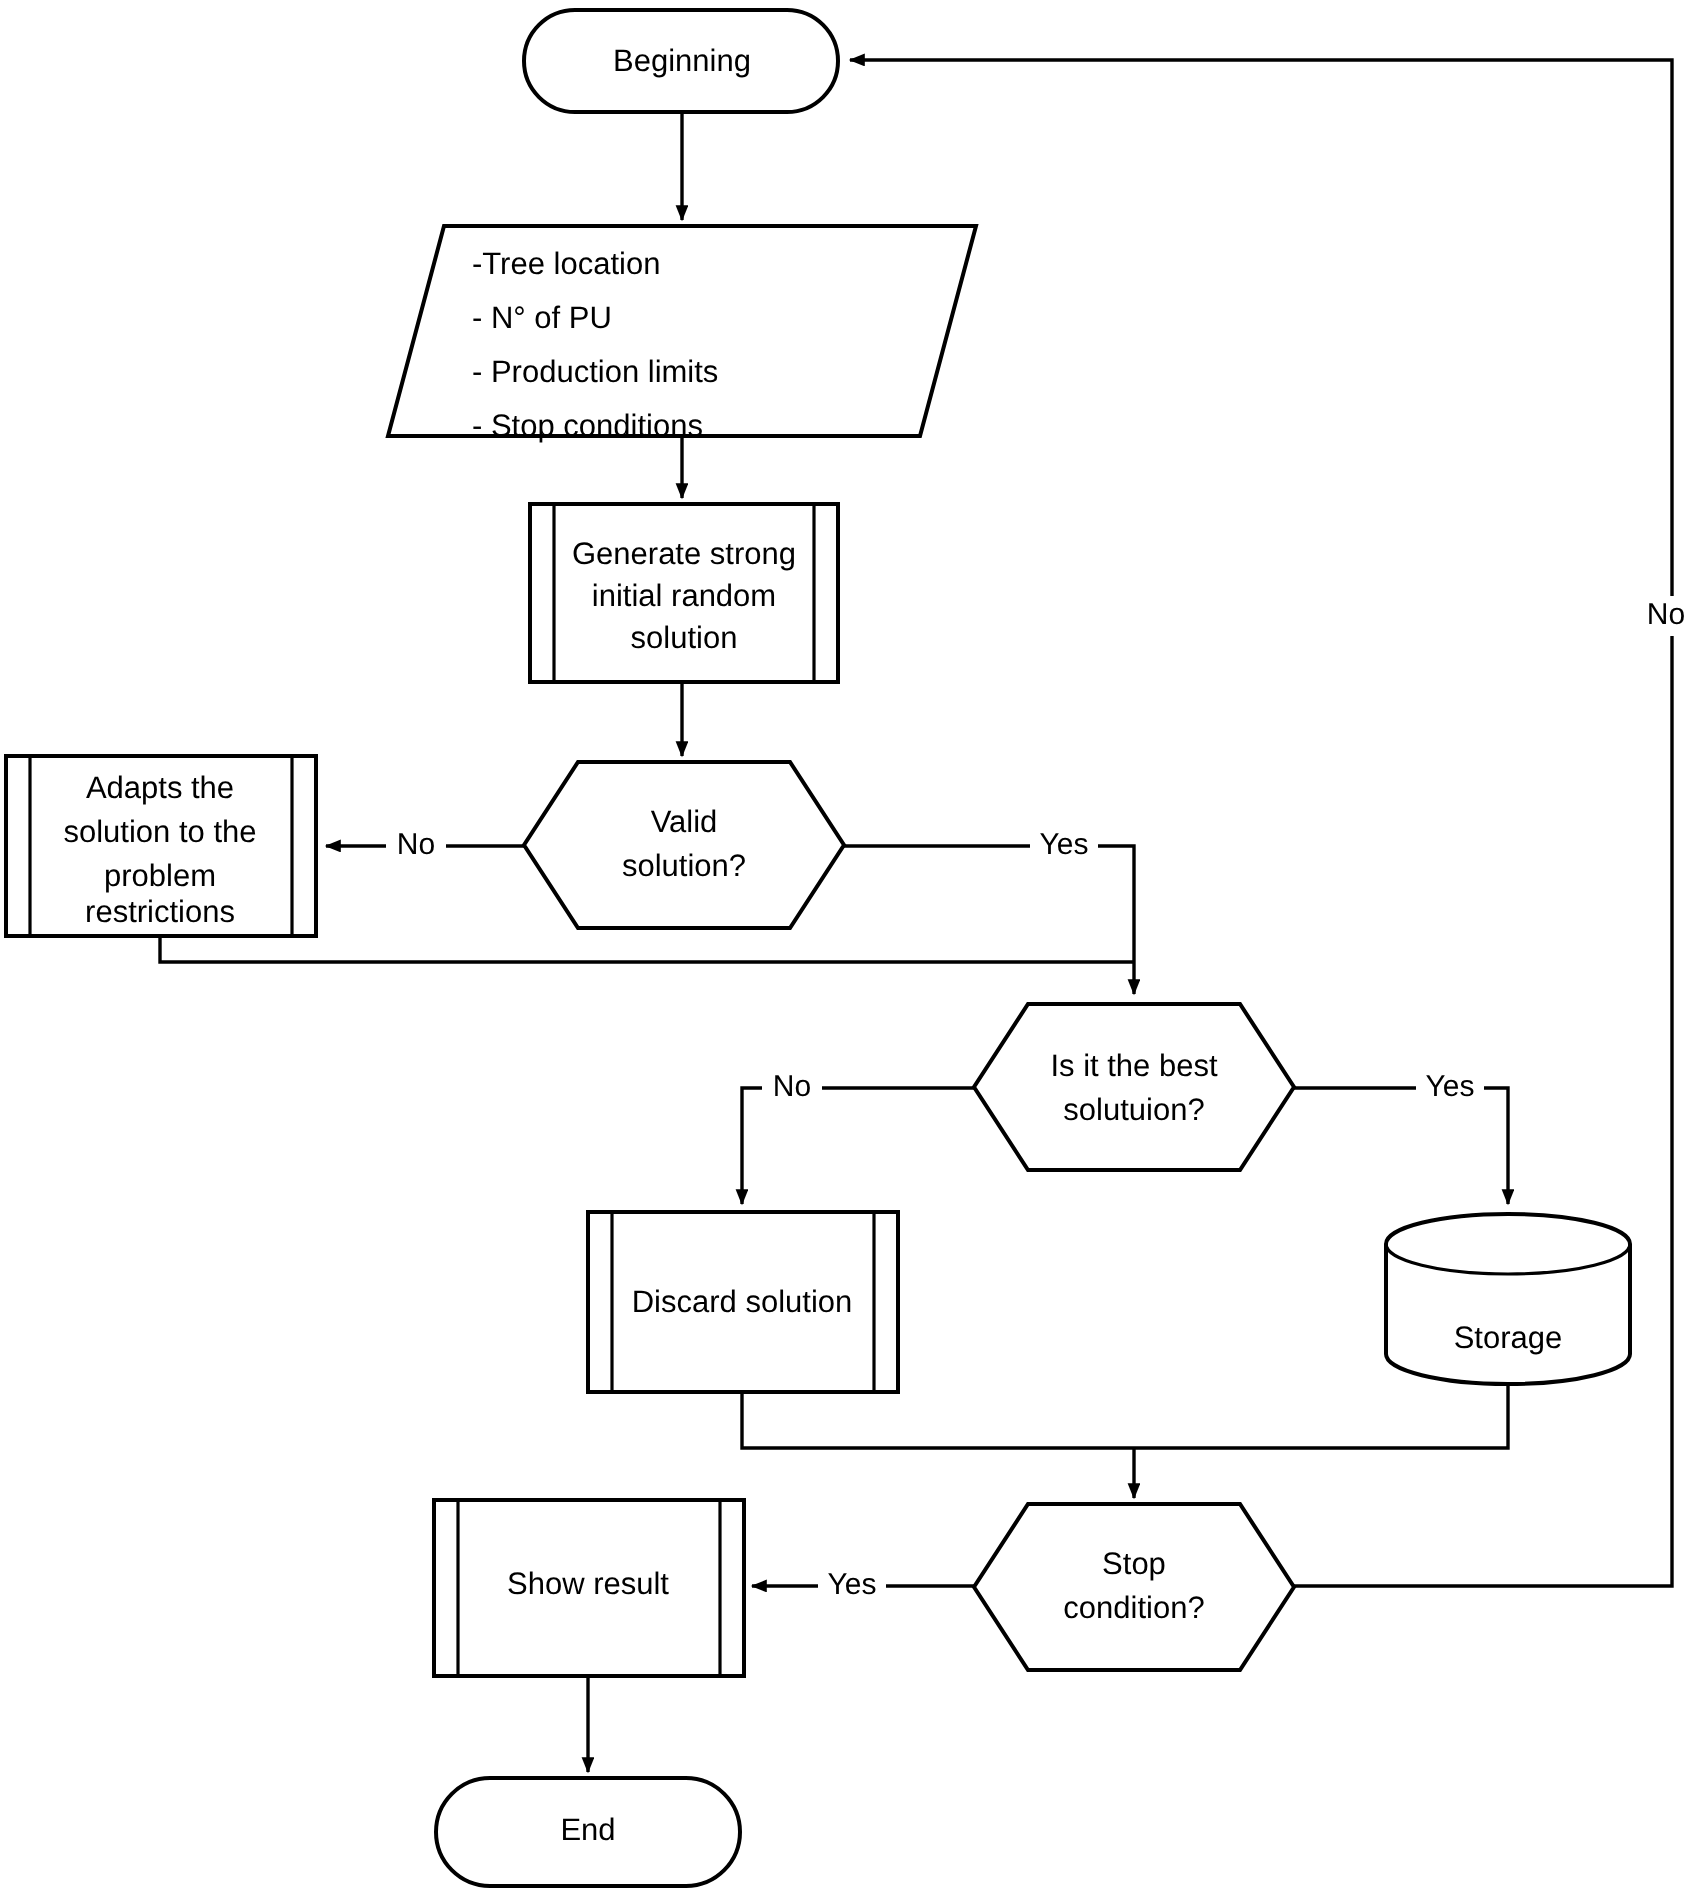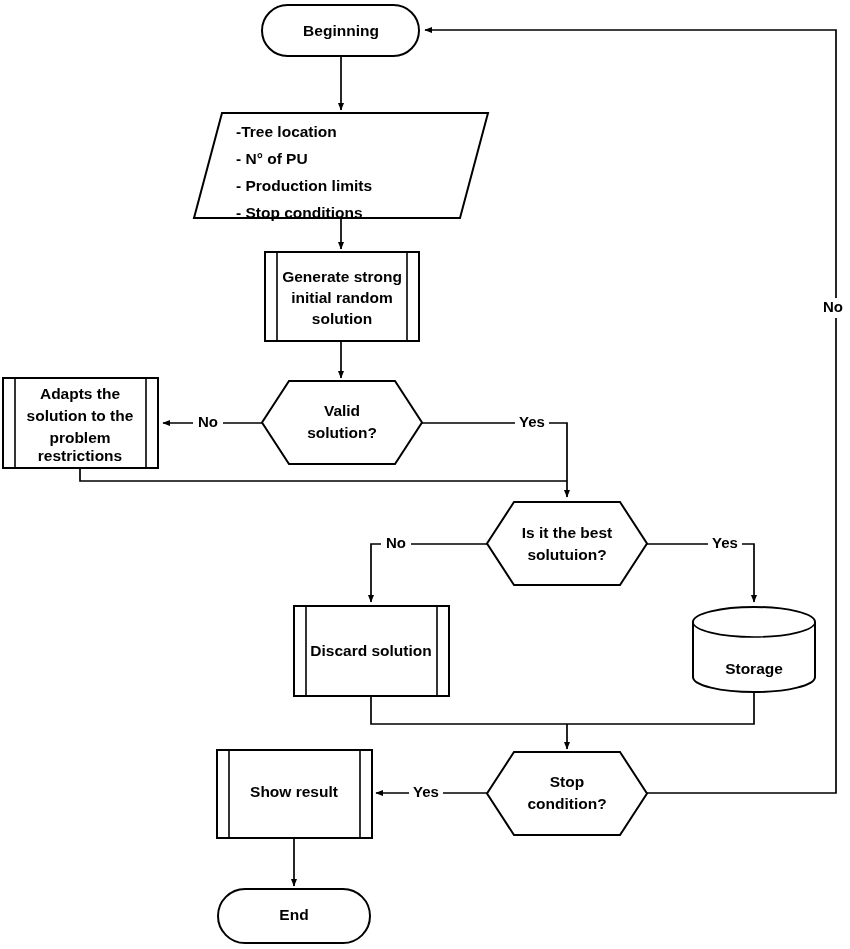--- a/index.html
+++ b/index.html
@@ -10,21 +10,20 @@
   body {
     width: 850px;
     height: 949px;
     font-family: "Liberation Sans", sans-serif;
     overflow: hidden;
   }
   #flowchart-root {
     position: relative;
     width: 850px;
     height: 794px;
-    font-weight: bold;
   }
   svg#flow-svg {
     display: block;
     width: 850px;
     height: 949px;
   }
   .node-shape {
     fill: #ffffff;
     stroke: #000000;
     stroke-width: 2;

